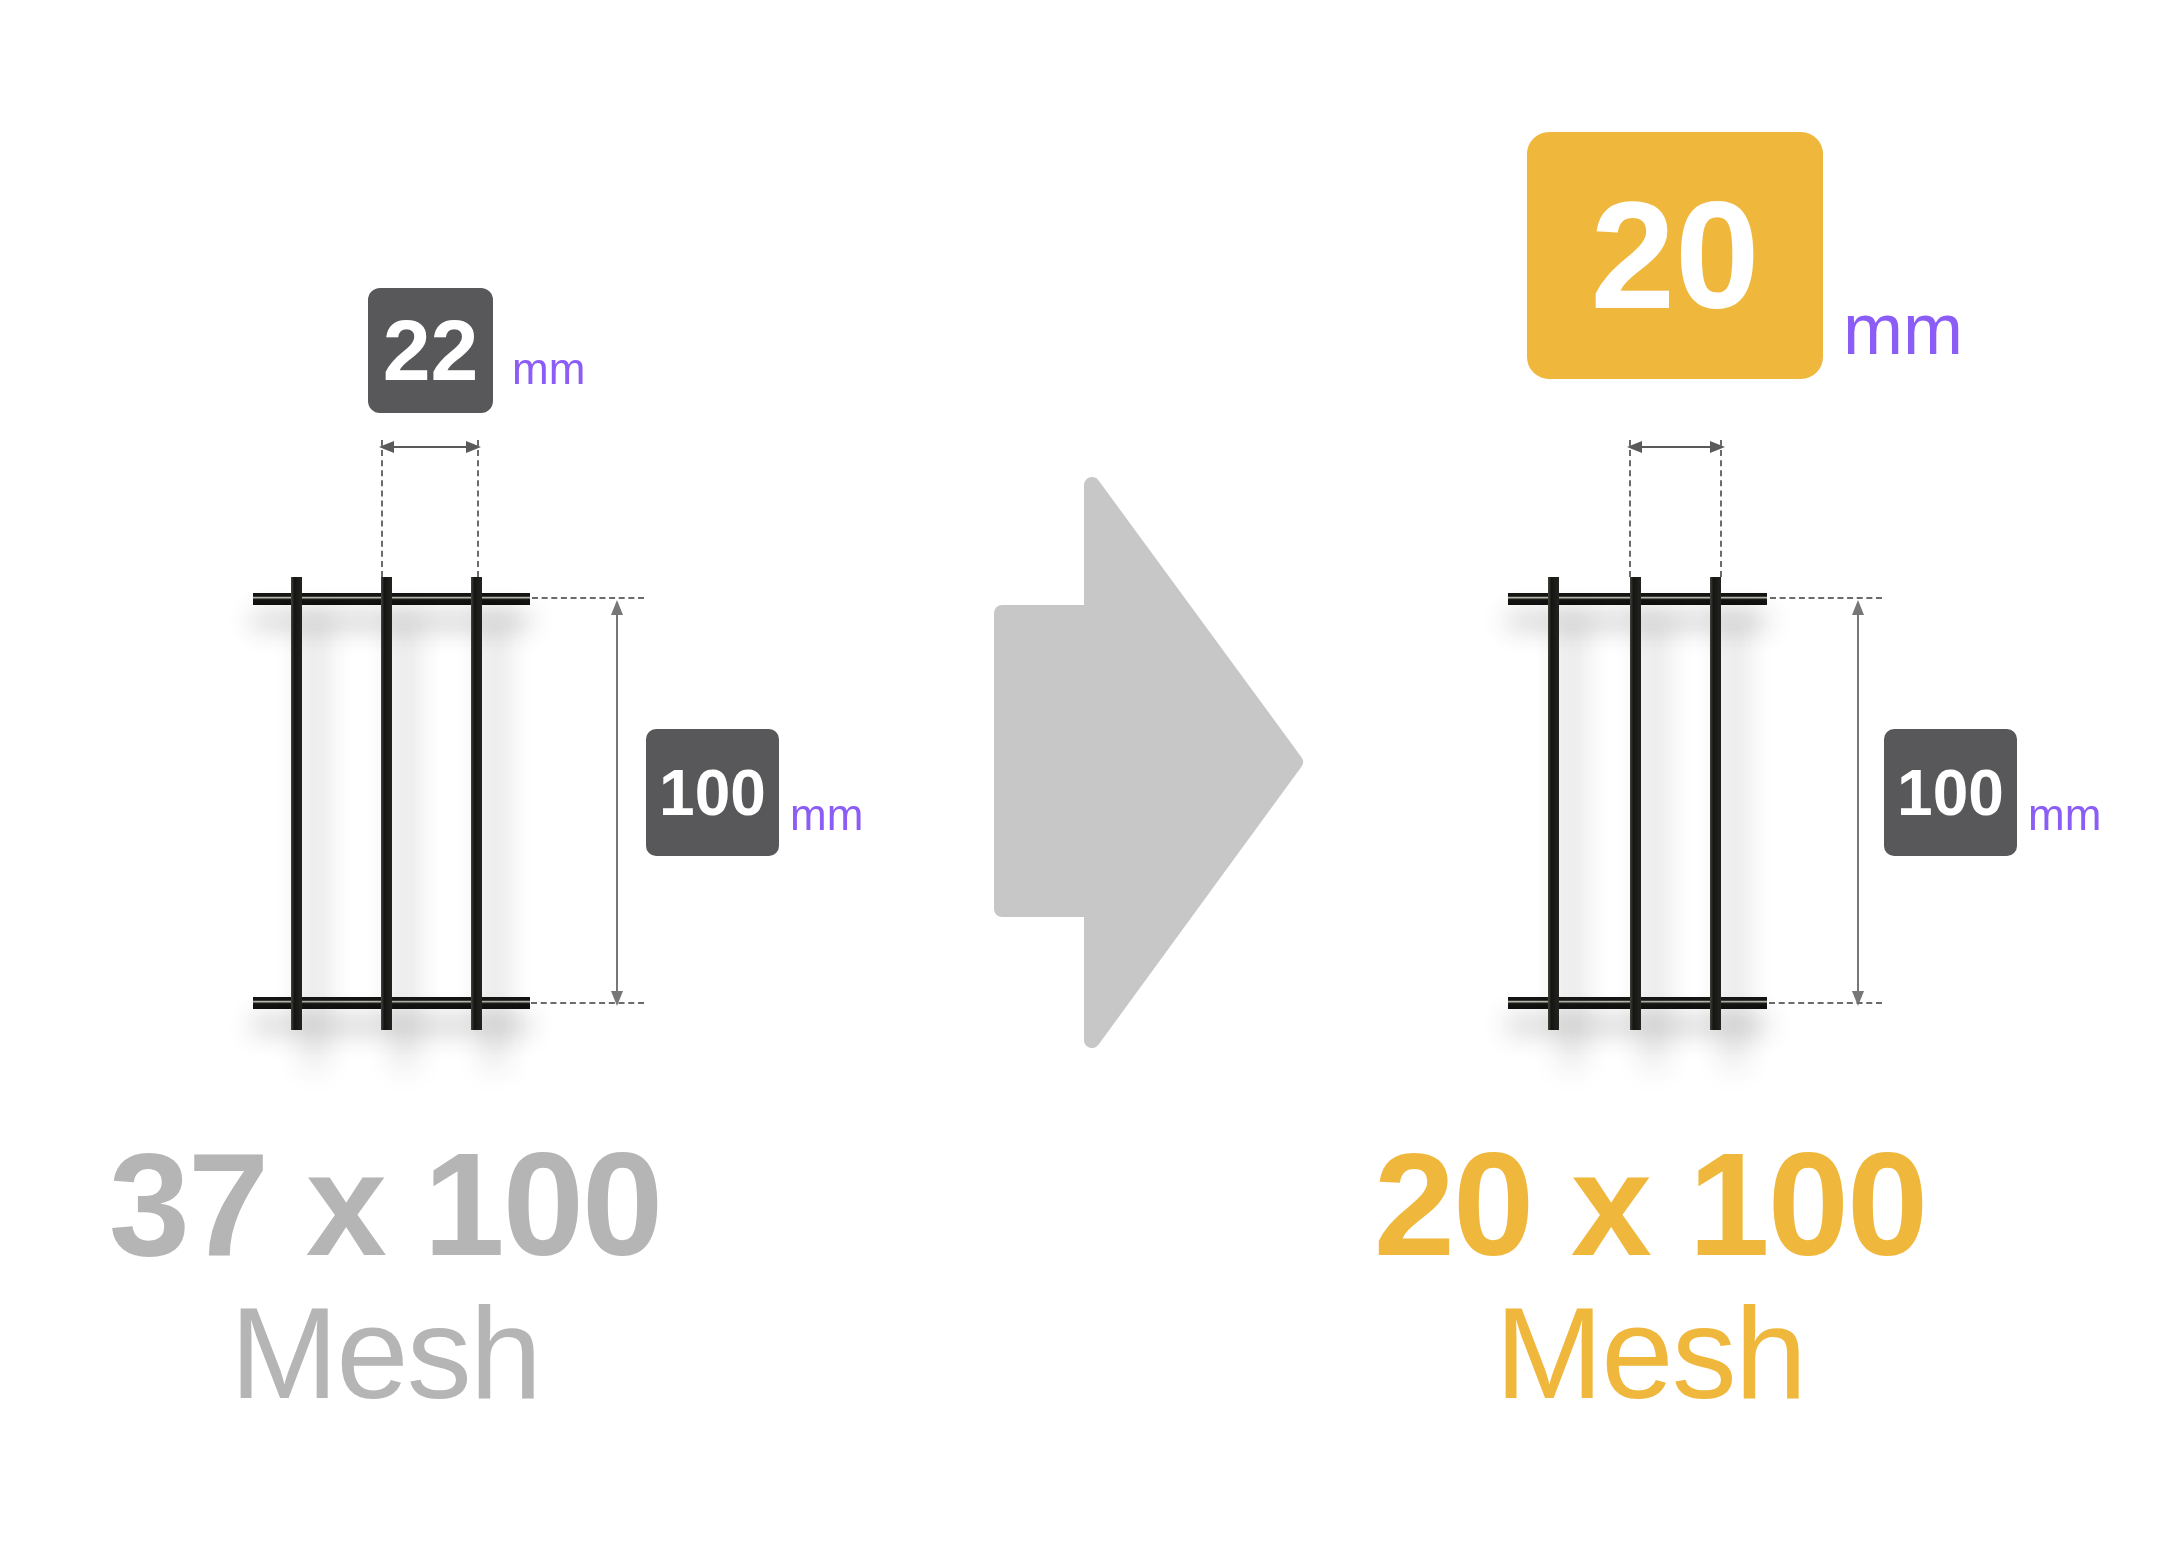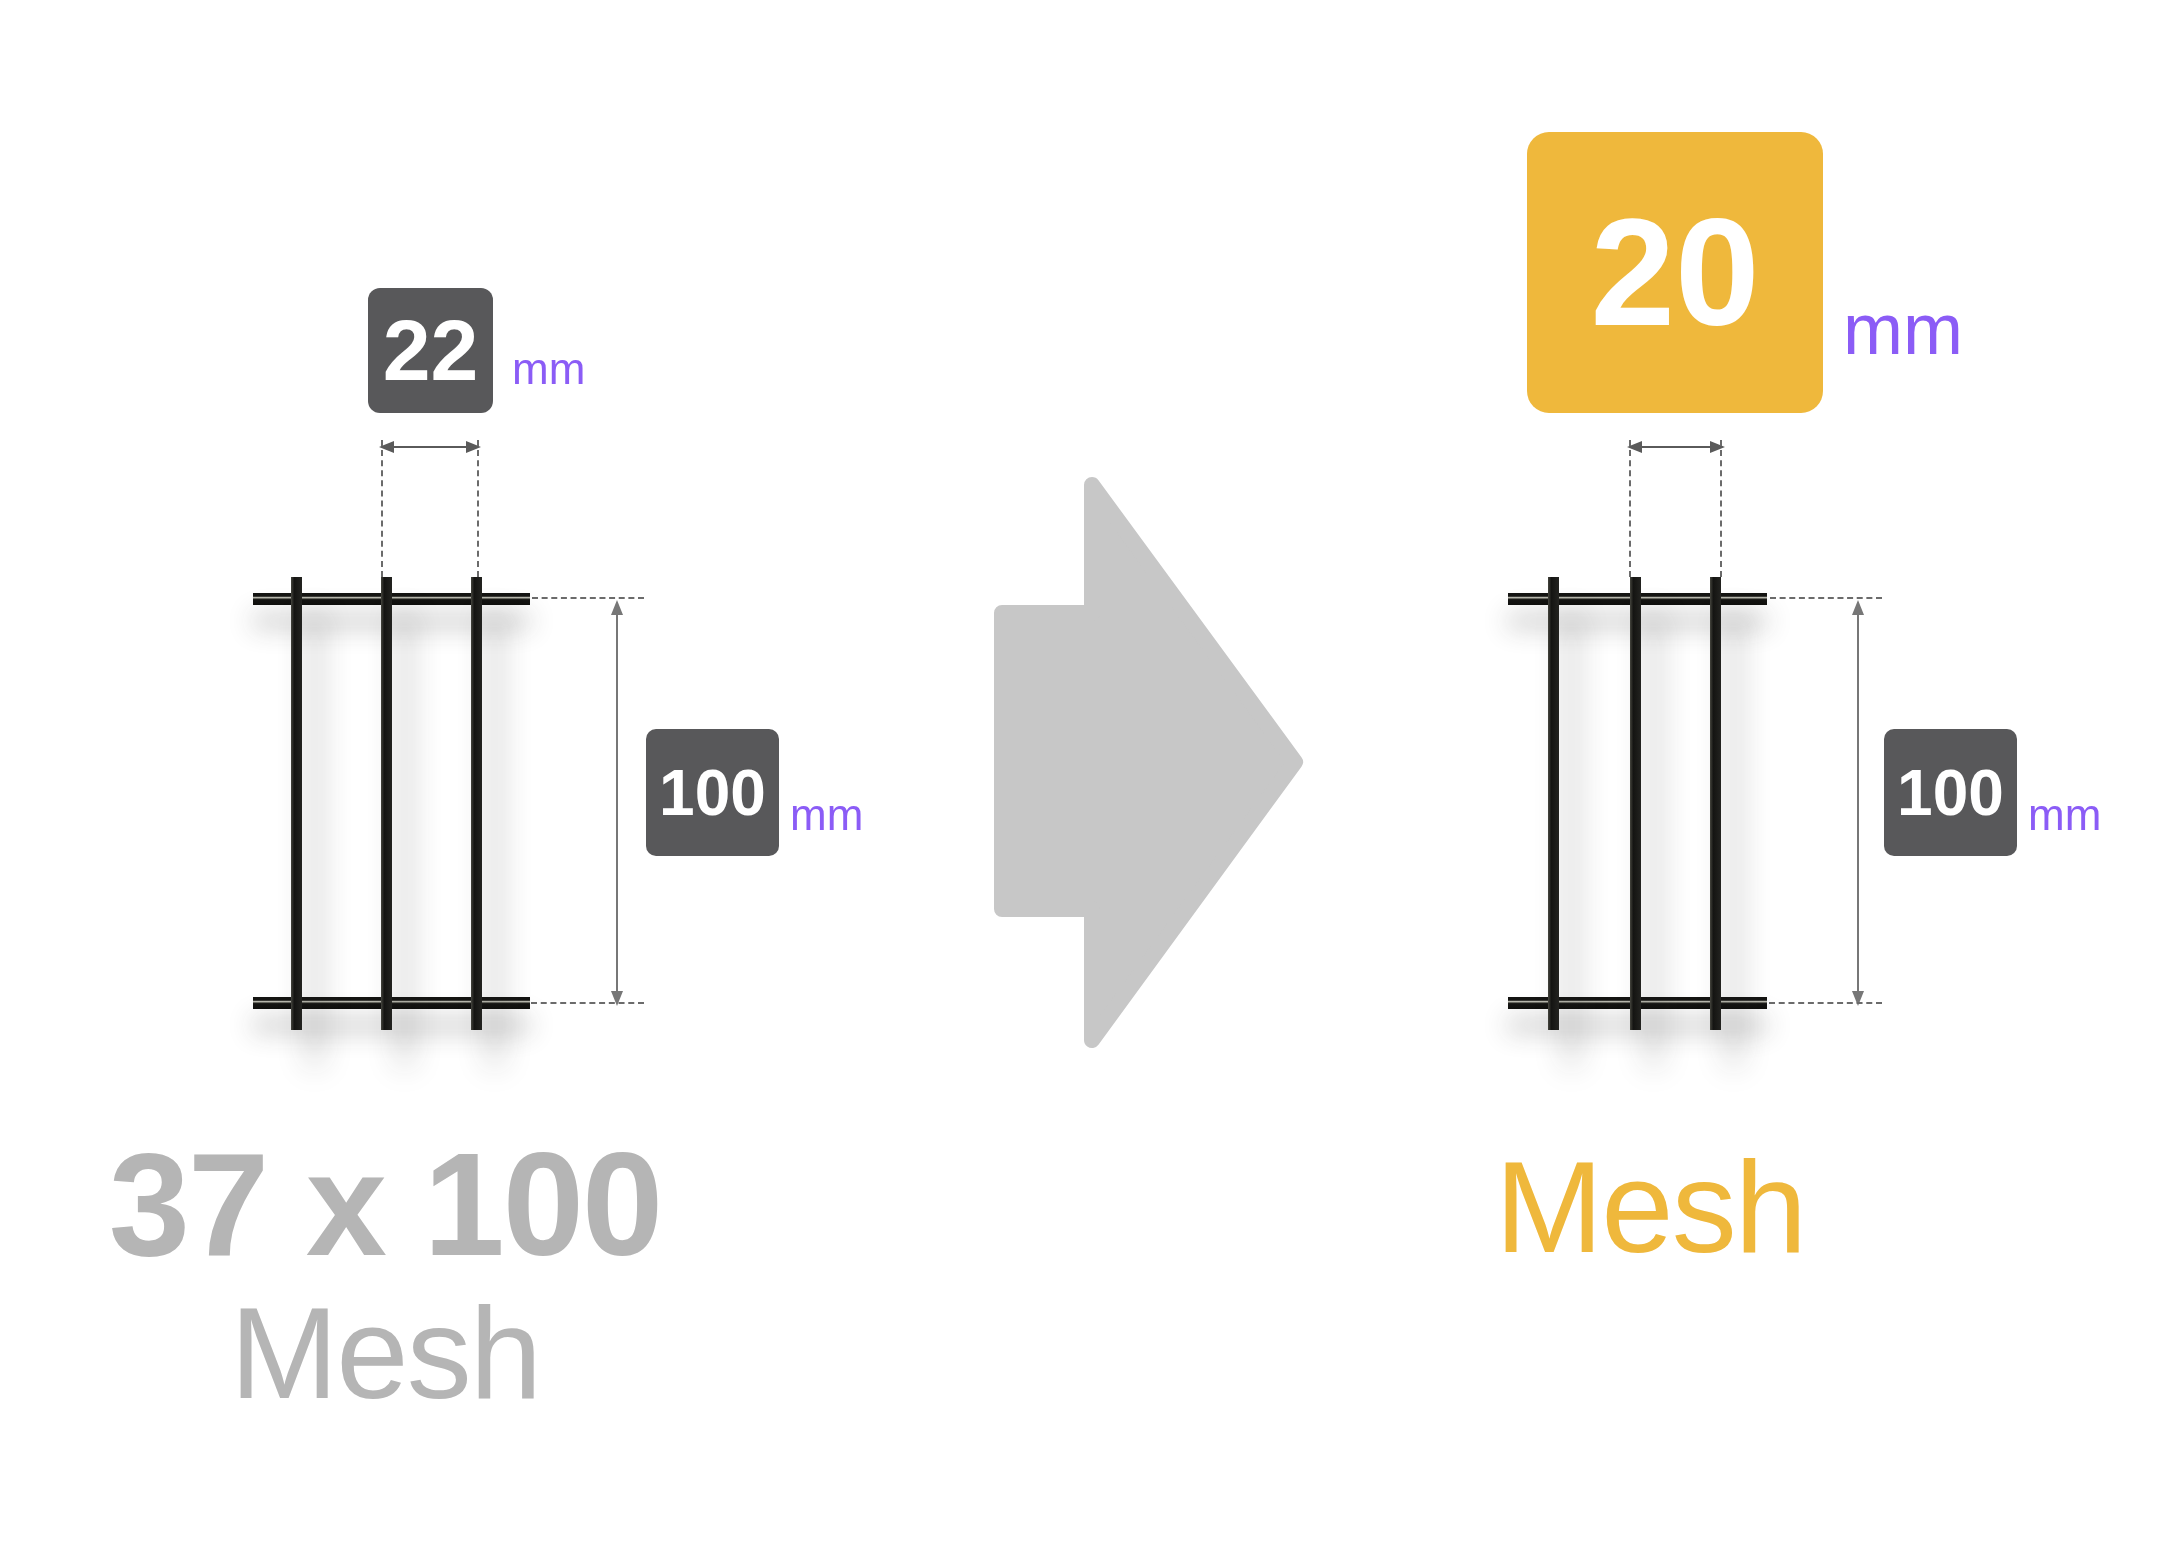--- a/index.html
+++ b/index.html
@@ -90,21 +90,21 @@
       <div class="line2">Mesh</div>
     </div>
   </div>
 
   <svg class="abs" style="left:990px;top:470px;" width="322" height="592" viewBox="0 0 322 592">
     <polygon points="12,143 102,143 102,15 305,292 102,570 102,439 12,439" fill="#c7c7c7" stroke="#c7c7c7" stroke-width="16" stroke-linejoin="round"></polygon>
   </svg>
 
   <div>
 
-    <div class="abs badge yellow" style="left:1527px;top:132px;width:296px;height:281px;font-size:152px;">
+    <div class="abs badge yellow" style="left:1527px;top:132px;width:296px;height:247px;font-size:152px;">
       <span>20</span>
     </div>
     <div class="abs unit" style="left:1843px;top:288px;font-size:72px;">mm</div>
 
     <div class="abs vdash" style="left:1629px;top:440px;height:137px;"></div>
     <div class="abs vdash" style="left:1720px;top:440px;height:137px;"></div>
 
     <svg class="abs" style="left:1627px;top:440px;" width="98" height="14" viewBox="0 0 98 14">
       <line x1="13" y1="7" x2="85" y2="7" stroke="#5a5a5a" stroke-width="2"></line>
       <polygon points="0,7 15,1 15,13" fill="#5a5a5a"></polygon>
@@ -126,17 +126,18 @@
       <polygon points="9,0 3,15 15,15" fill="#777777"></polygon>
       <polygon points="9,406 3,391 15,391" fill="#777777"></polygon>
     </svg>
 
     <div class="abs badge dark" style="left:1884px;top:729px;width:133px;height:127px;font-size:64px;border-radius:10px;">
       <span>100</span>
     </div>
     <div class="abs unit" style="left:2028px;top:790px;font-size:44px;">mm</div>
 
     <div class="abs caption yellow" style="left:1350px;top:1132px;width:600px;">
+      <div class="line1">20 x 100</div>
       <div class="line2">Mesh</div>
     </div>
   </div>
 
 </div>
 
 </body></html>

